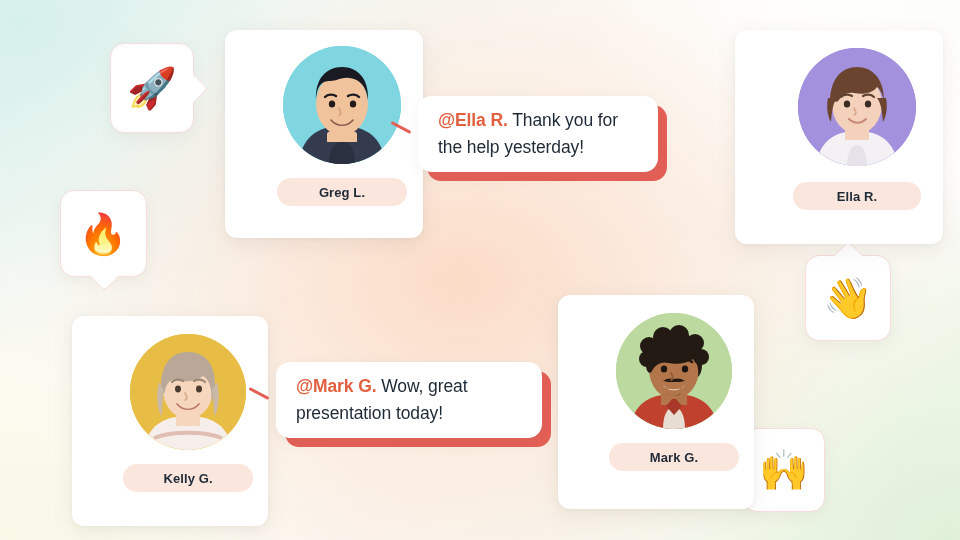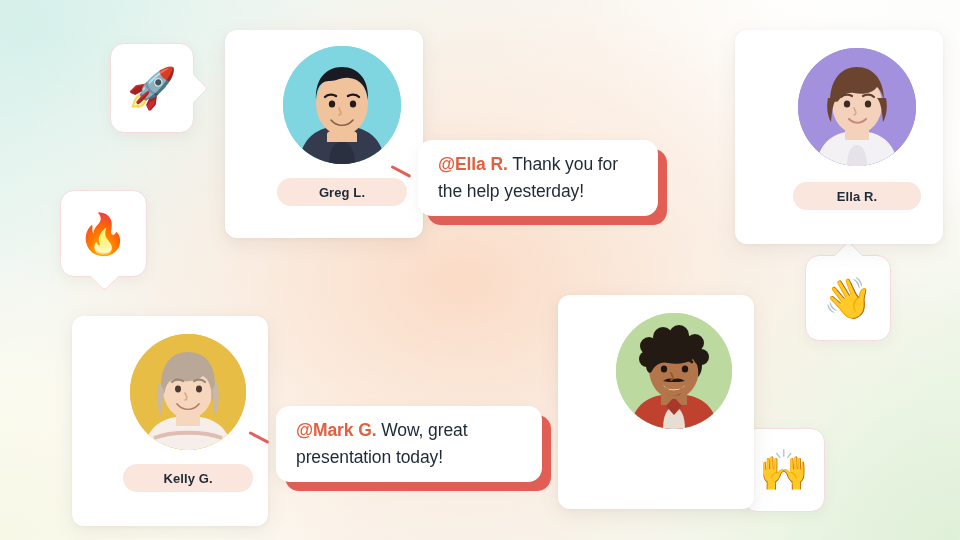--- a/index.html
+++ b/index.html
@@ -51,21 +51,21 @@
     color: #1f2a37;
     font-weight: bold;
     display: flex;
     align-items: center;
     justify-content: center;
     letter-spacing: 0.1px;
     flex: none;
   }
 
   
-  .msg-wrap { position: absolute; margin-top: 44px; }
+  .msg-wrap { position: absolute; }
   .msg-shadow {
     position: absolute;
     left: 9px;
     top: 9px;
     right: -9px;
     bottom: -9px;
     border-radius: 14px;
     background: #e8someone;
     background: #e45f56;
   }
@@ -252,20 +252,23 @@
         <ellipse cx="48" cy="56" rx="3.2" ry="3.6" fill="#1d1510"></ellipse>
         <ellipse cx="69" cy="56" rx="3.2" ry="3.6" fill="#1d1510"></ellipse>
         <path d="M41 49c3-3 9-3 12-1" stroke="#241a14" stroke-width="2.6" fill="none" stroke-linecap="round"></path>
         <path d="M64 48c3-2 9-2 12 1" stroke="#241a14" stroke-width="2.6" fill="none" stroke-linecap="round"></path>
         <path d="M47 68c4-3 8-3 11-2 3-1 7-1 11 2-4 1-7 1-11 1s-7 0-11-1z" fill="#241a14"></path>
         <path d="M47 72c6 7 16 7 22 0 -3 6-19 6-22 0z" fill="#ffffff"></path>
         <path d="M50 80c3 4 11 4 15 0 -2 4-13 4-15 0z" fill="#241a14"></path>
         <path d="M55 60c2 4 3 6 0 7" stroke="#8e5a34" stroke-width="1.8" fill="none" stroke-linecap="round"></path>
       </svg>
     </div>
+    <div class="name-pill" style="width:130px; height:28px; font-size:13px; margin-top:14px;">
+      <span>Mark G.</span>
+    </div>
   </div>
 
   <div class="msg-wrap" style="left:418px; top:96px; width:240px; height:76px;">
     <div class="msg-shadow"></div>
     <div class="msg-bubble" style="padding:0 20px;">
       <div class="msg-text">
         <span class="mention">@Ella R.</span><span> Thank you for the help yesterday!</span>
       </div>
     </div>
     <span class="msg-tail" style="left:-28px; top:30px;"></span>

